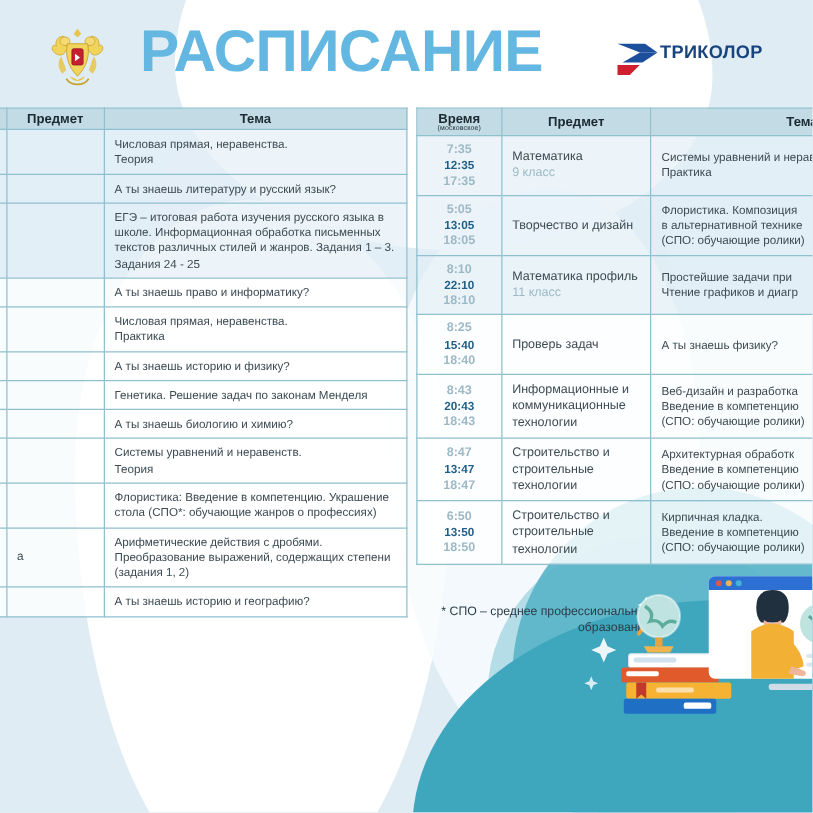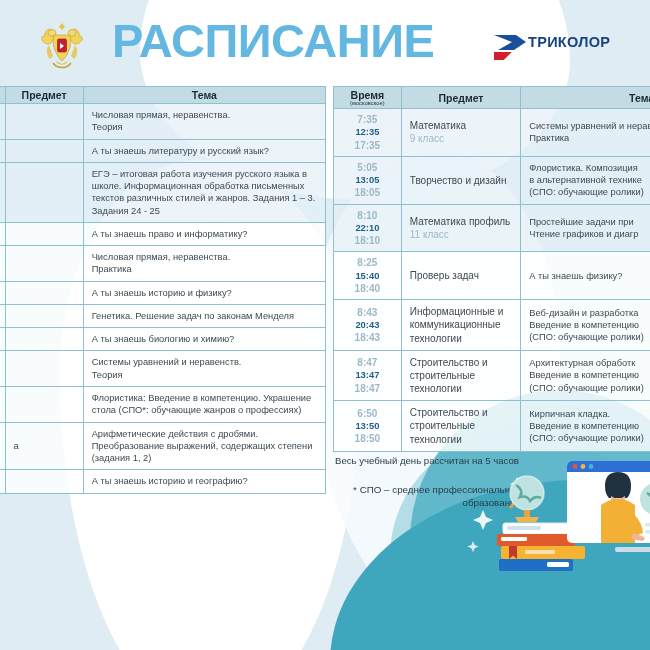--- a/index.html
+++ b/index.html
@@ -376,21 +376,20 @@
             <div class="t-dim">18:50</div>
           </td>
           <td>
             <div class="subj-main">Строительство и строительные технологии</div>
           </td>
           <td class="theme-cell">Кирпичная кладка.<br>Введение в компетенцию<br>(СПО: обучающие ролики)</td>
         </tr>
       </tbody>
   </table>
 
-  <div class="note-day">Весь учебный день рассчитан на 5 часов</div>
   <div class="note-spo">* СПО – среднее профессиональное образование</div>
 
   <svg id="illustration" viewBox="0 0 195 195">
 
     <g>
       <path d="M28 55 l3 7 l7 3 l-7 3 l-3 7 l-3 -7 l-7 -3 l7 -3 z" fill="#ffffff" opacity=".9"></path>
       <path d="M62 22 l2 5 l5 2 l-5 2 l-2 5 l-2 -5 l-5 -2 l5 -2 z" fill="#ffffff" opacity=".85"></path>
       <path d="M18 86 l1.6 4 l4 1.6 l-4 1.6 l-1.6 4 l-1.6 -4 l-4 -1.6 l4 -1.6 z" fill="#ffffff" opacity=".8"></path>
     </g>
 

